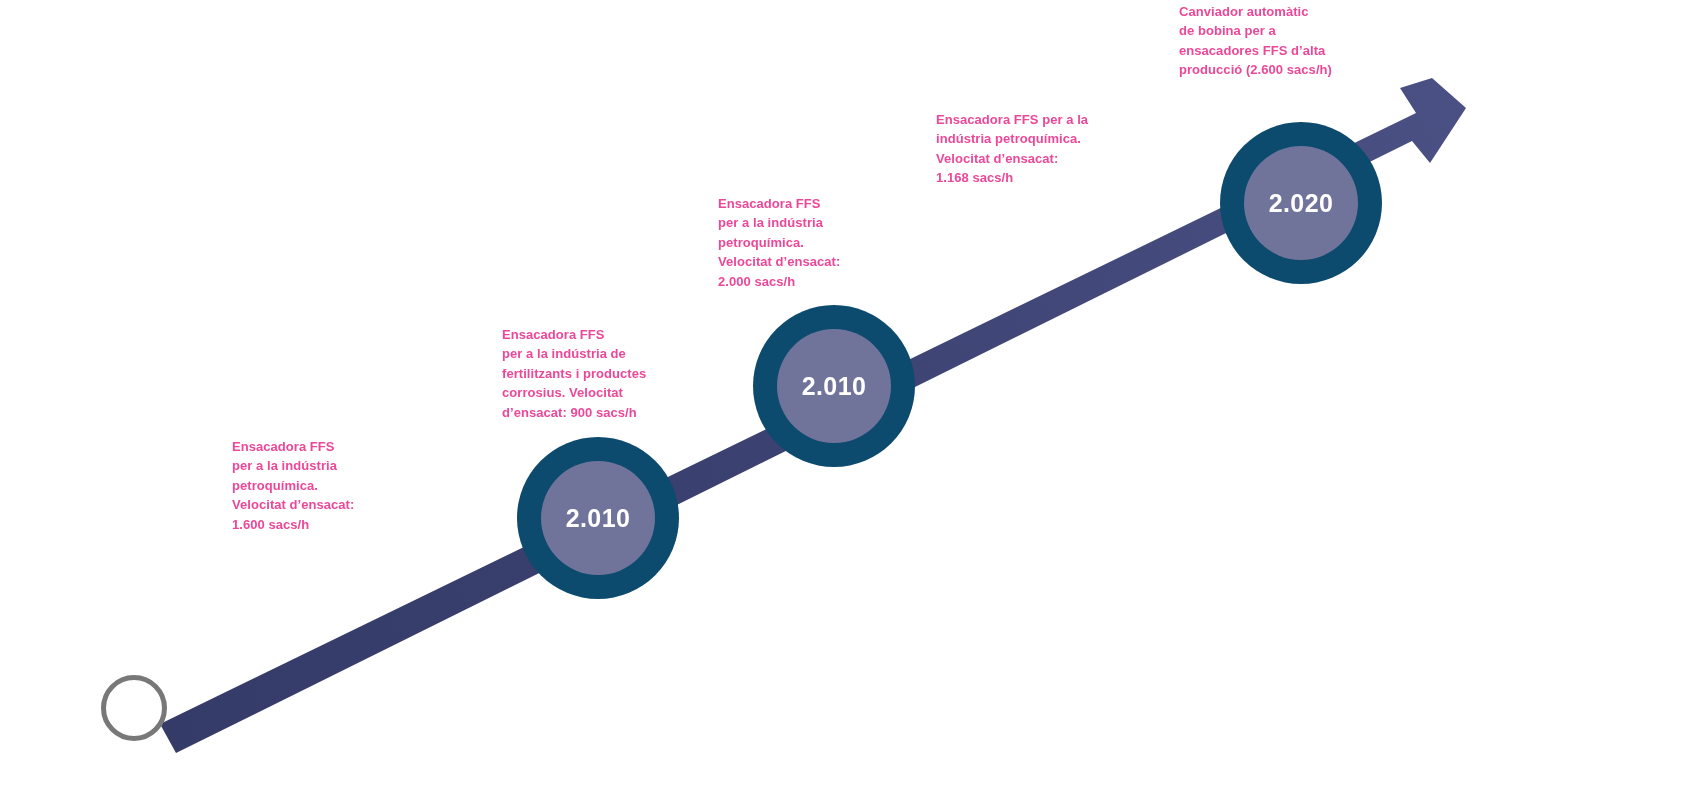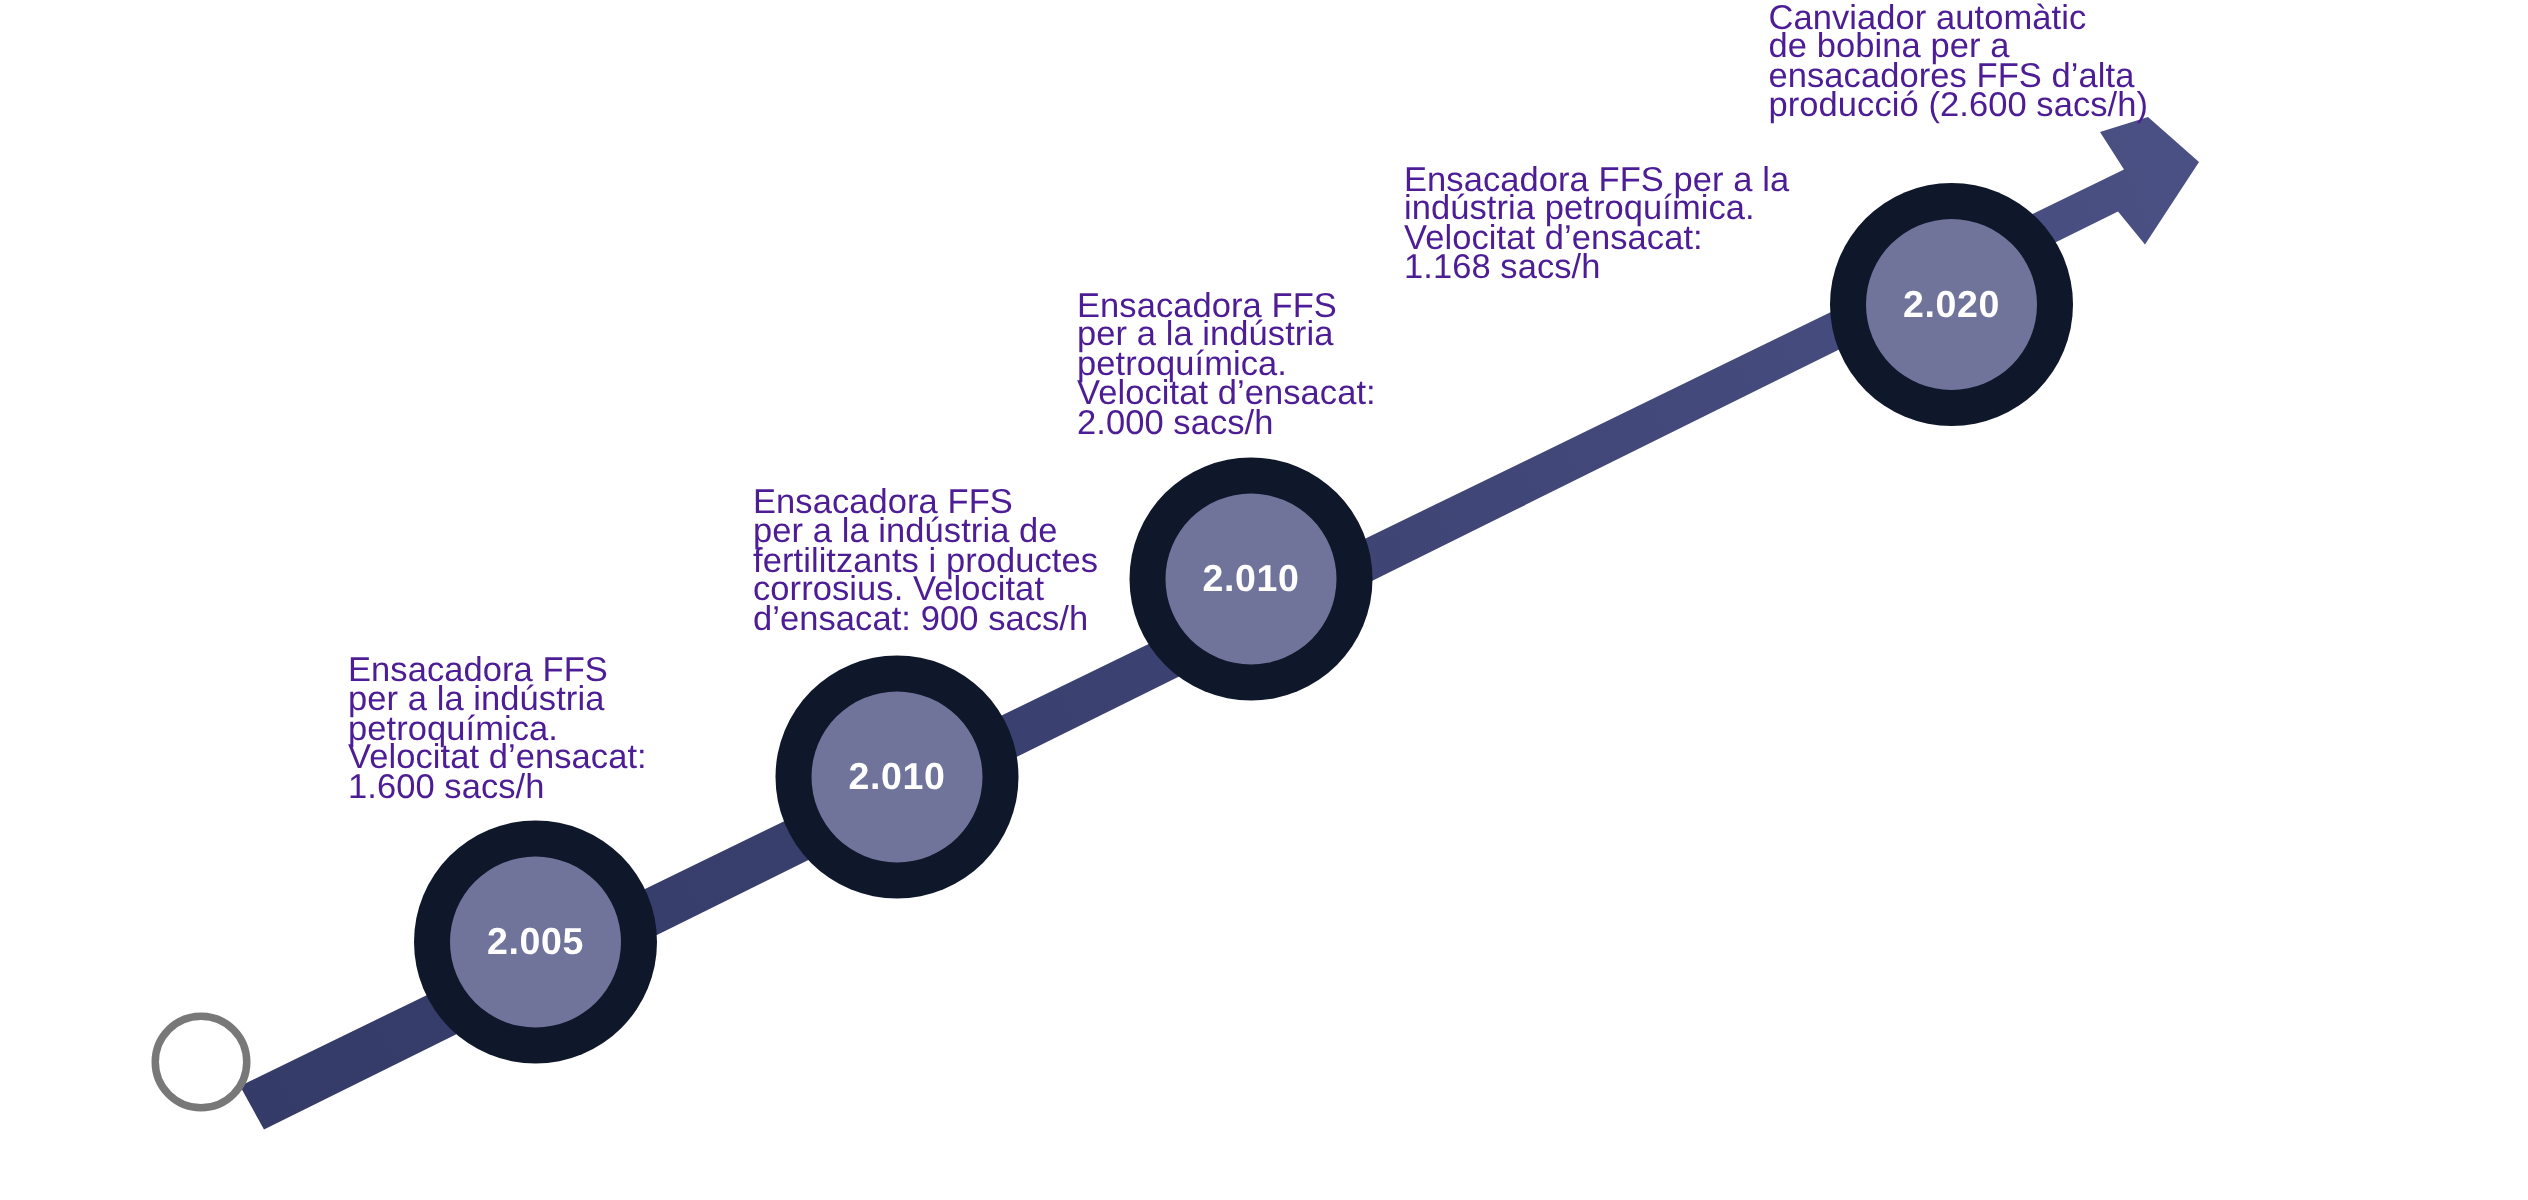--- a/index.html
+++ b/index.html
@@ -25,21 +25,21 @@
     top: 0;
     width: 1685px;
     height: 800px;
   }
 
   .milestone {
     position: absolute;
     width: 162px;
     height: 162px;
     border-radius: 50%;
-    background: #0f172a;
+    background: #0c4a6e;
     display: flex;
     align-items: center;
     justify-content: center;
     box-sizing: border-box;
   }
   .milestone .core {
     width: 114px;
     height: 114px;
     border-radius: 50%;
     background: #70749b;
@@ -51,25 +51,26 @@
     color: #ffffff;
     font-size: 25px;
     font-weight: bold;
     letter-spacing: 0.4px;
     line-height: 1;
     user-select: none;
   }
 
   .caption {
     position: absolute;
-    color: #4c1d95;
-    font-size: 23px;
+    color: #ec4899;
+    font-size: 13px;
     line-height: 19.4px;
     letter-spacing: 0.05px;
     white-space: pre-line;
+    font-weight: bold;
   }
 
   #start-marker {
     position: absolute;
     width: 66px;
     height: 66px;
     border-radius: 50%;
     border: 5px solid #787878;
     background: transparent;
     box-sizing: border-box;
@@ -87,25 +88,20 @@
         <stop offset="0.45" stop-color="#3b4170"></stop>
         <stop offset="1" stop-color="#50558a"></stop>
       </linearGradient>
     </defs>
 
     <path d="M 160 724 L 1416 113 L 1400 88 L 1432 78 L 1466 108 L 1430 163 L 1412 141 L 176 753 Z" fill="url(#bandGrad)"></path>
   </svg>
 
   <div id="start-marker" style="left: 101px; top: 675px;"></div>
 
-  <div class="milestone" style="left: 276px; top: 547px;">
-    <div class="core">
-      <span class="year">2.005</span>
-    </div>
-  </div>
   <div class="caption" style="left: 232px; top: 437px; width: 260px;">Ensacadora FFS
 per a la indústria
 petroquímica.
 Velocitat d’ensacat:
 1.600 sacs/h</div>
 
   <div class="milestone" style="left: 517px; top: 437px;">
     <div class="core">
       <span class="year">2.010</span>
     </div>

